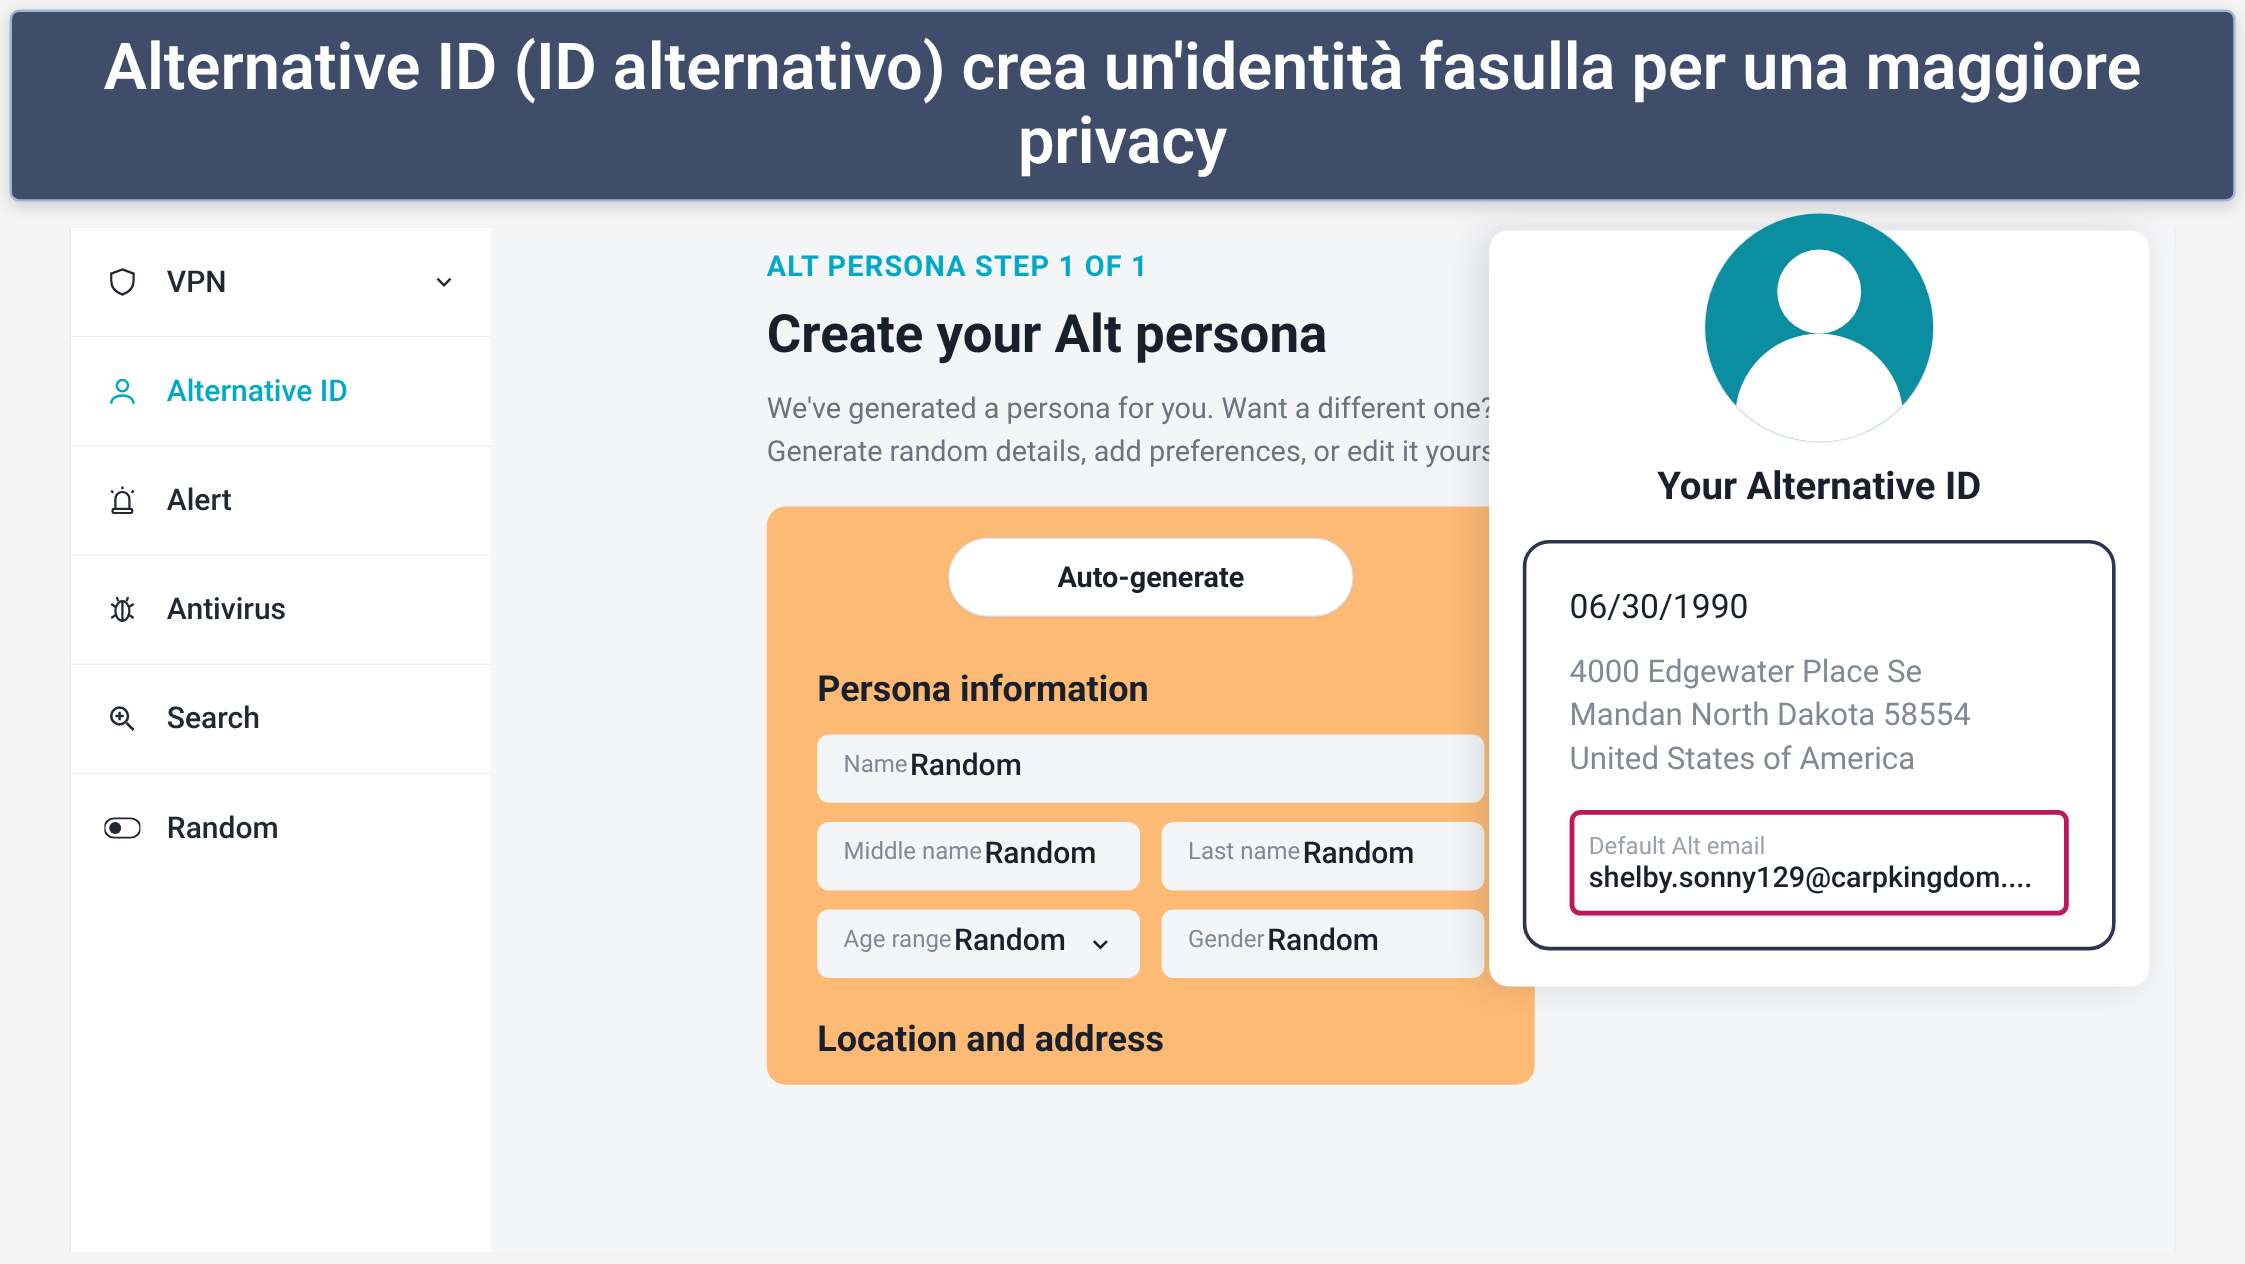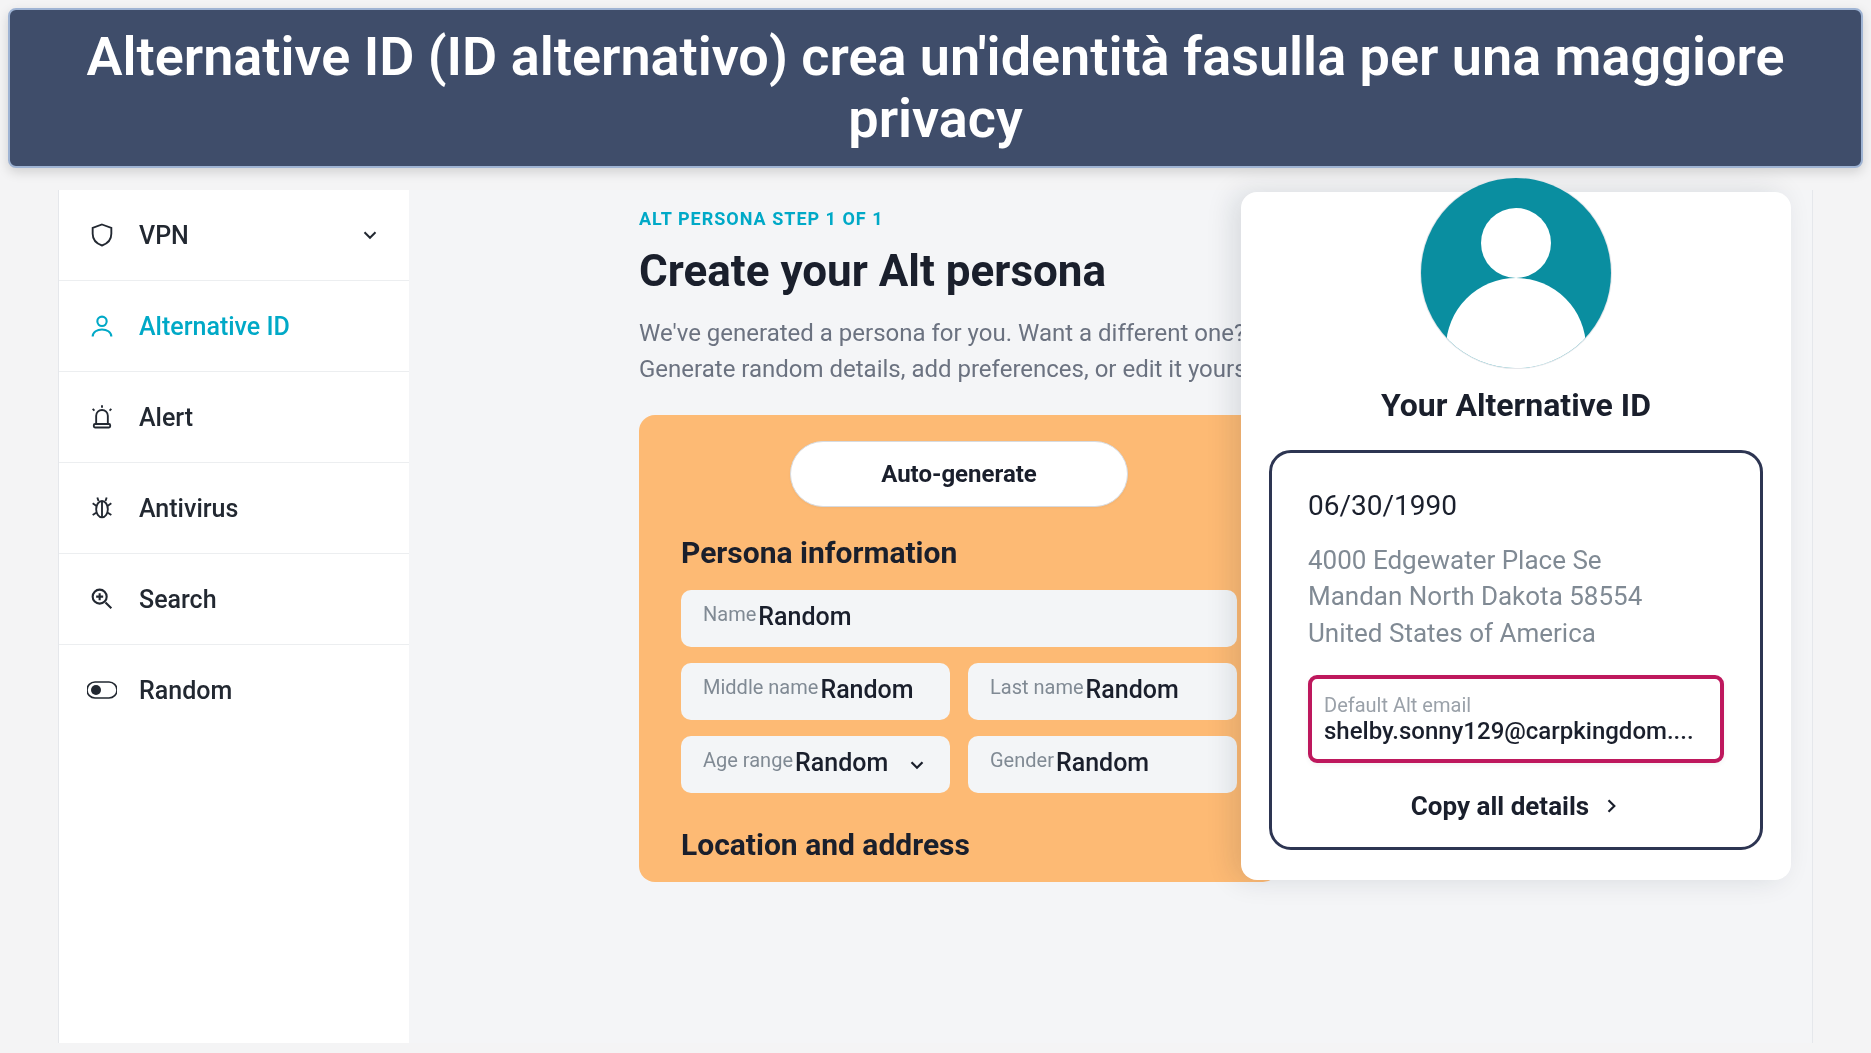--- a/index.html
+++ b/index.html
@@ -25,32 +25,32 @@
   display: flex; align-items: center; gap: 22px;
   padding: 30px 28px; font-size: 25px; color: #222831; font-weight: 500;
   border-bottom: 1px solid #eceef0; cursor: pointer;
 }
 .sidebar-item.active { color: #00a9c7; }
 .sidebar-item .icon { width: 30px; height: 30px; display: inline-flex; align-items: center; justify-content: center; }
 .sidebar-item .chev { margin-left: auto; color: #222831; }
 
 .main { flex: 1; background: #f4f5f7; padding: 0 0 0 230px; position: relative; }
 
-.step { color: #00a9c7; font-weight: 700; letter-spacing: 1px; font-size: 18px; margin-top: 18px; }
+.step { color: #00a9c7; font-weight: 700; letter-spacing: 1px; font-size: 24px; margin-top: 18px; }
 .h1 { font-size: 44px; font-weight: 700; color: #1a1f2c; margin-top: 16px; }
 .lead { color: #6b7280; font-size: 24px; margin-top: 18px; line-height: 1.5; max-width: 660px; }
 
 .card { background: #fdba74; border-radius: 16px; margin-top: 28px; padding: 26px 42px 20px 42px; width: 640px; }
 .autogen-row { display: flex; justify-content: center; }
 .autogen-btn {
   background: #fff; border: 1px solid #d7dbe0; border-radius: 40px;
   padding: 18px 90px; font-size: 24px; font-weight: 700; color: #1a1f2c;
   cursor: pointer; box-shadow: 0 1px 3px rgba(0,0,0,0.04);
 }
-.section-title { font-size: 30px; font-weight: 700; color: #1a1f2c; margin-top: 28px; margin-bottom: 20px; }
+.section-title { font-size: 30px; font-weight: 700; color: #1a1f2c; margin-top: 43px; margin-bottom: 20px; }
 
 .field {
   background: #f3f5f7; border-radius: 10px; padding: 12px 22px 16px 22px;
   display: flex; gap: 2px; position: relative;
 }
 .field-label { color: #808a94; font-size: 20px; }
 .field-value { color: #1a1f2c; font-size: 25px; font-weight: 500; }
 .field .chev-down { position: absolute; right: 22px; top: 50%; transform: translateY(-50%); color: #1a1f2c; }
 
 .row { display: flex; gap: 18px; margin-top: 16px; }
@@ -238,22 +238,14 @@
       <div>4000 Edgewater Place Se</div>
       <div>Mandan North Dakota 58554</div>
       <div>United States of America</div>
     </div>
 
     <div class="email-box">
       <div class="email-label">Default Alt email</div>
       <div class="email-value">shelby.sonny129@carpkingdom....</div>
     </div>
 
-    <div class="copy-row">
-      <span>Copy all details</span>
-      <span>
-        <svg width="20" height="20" viewBox="0 0 24 24" fill="none" stroke="#1a1f2c" stroke-width="2.6">
-            <path d="M9 5l7 7-7 7"></path>
-          </svg>
-      </span>
-    </div>
   </div>
 </div>
 
 </body></html>

